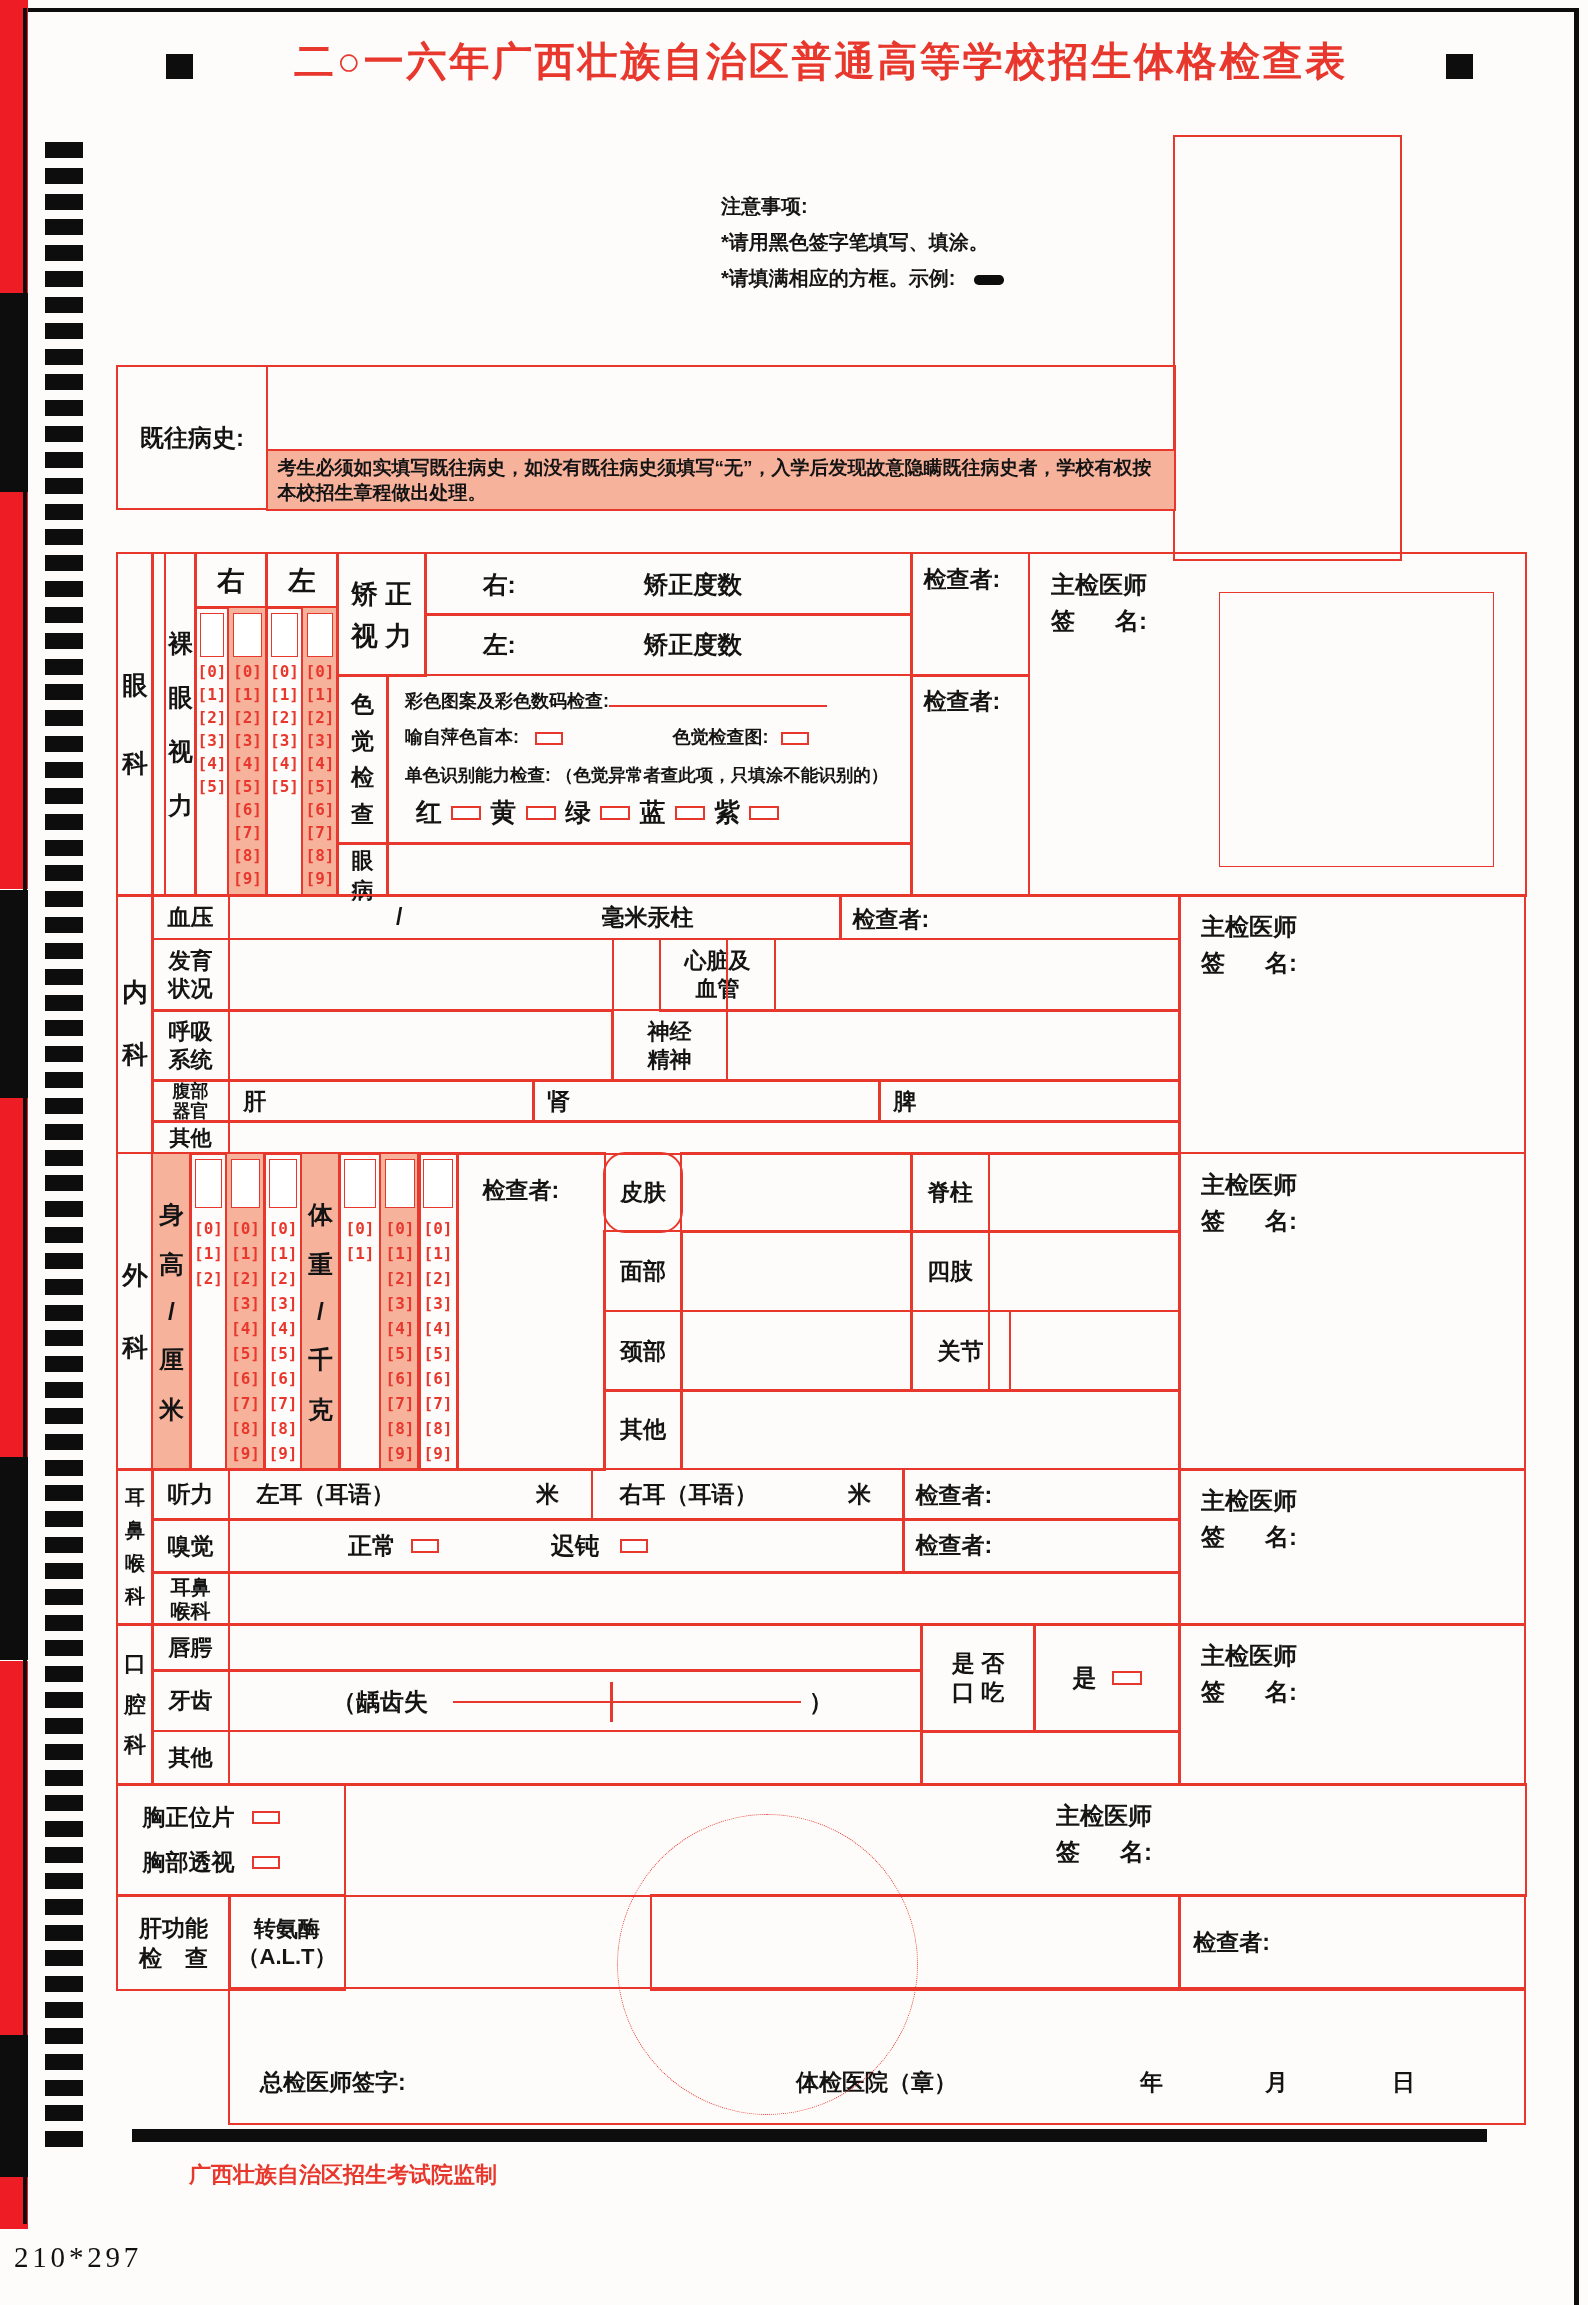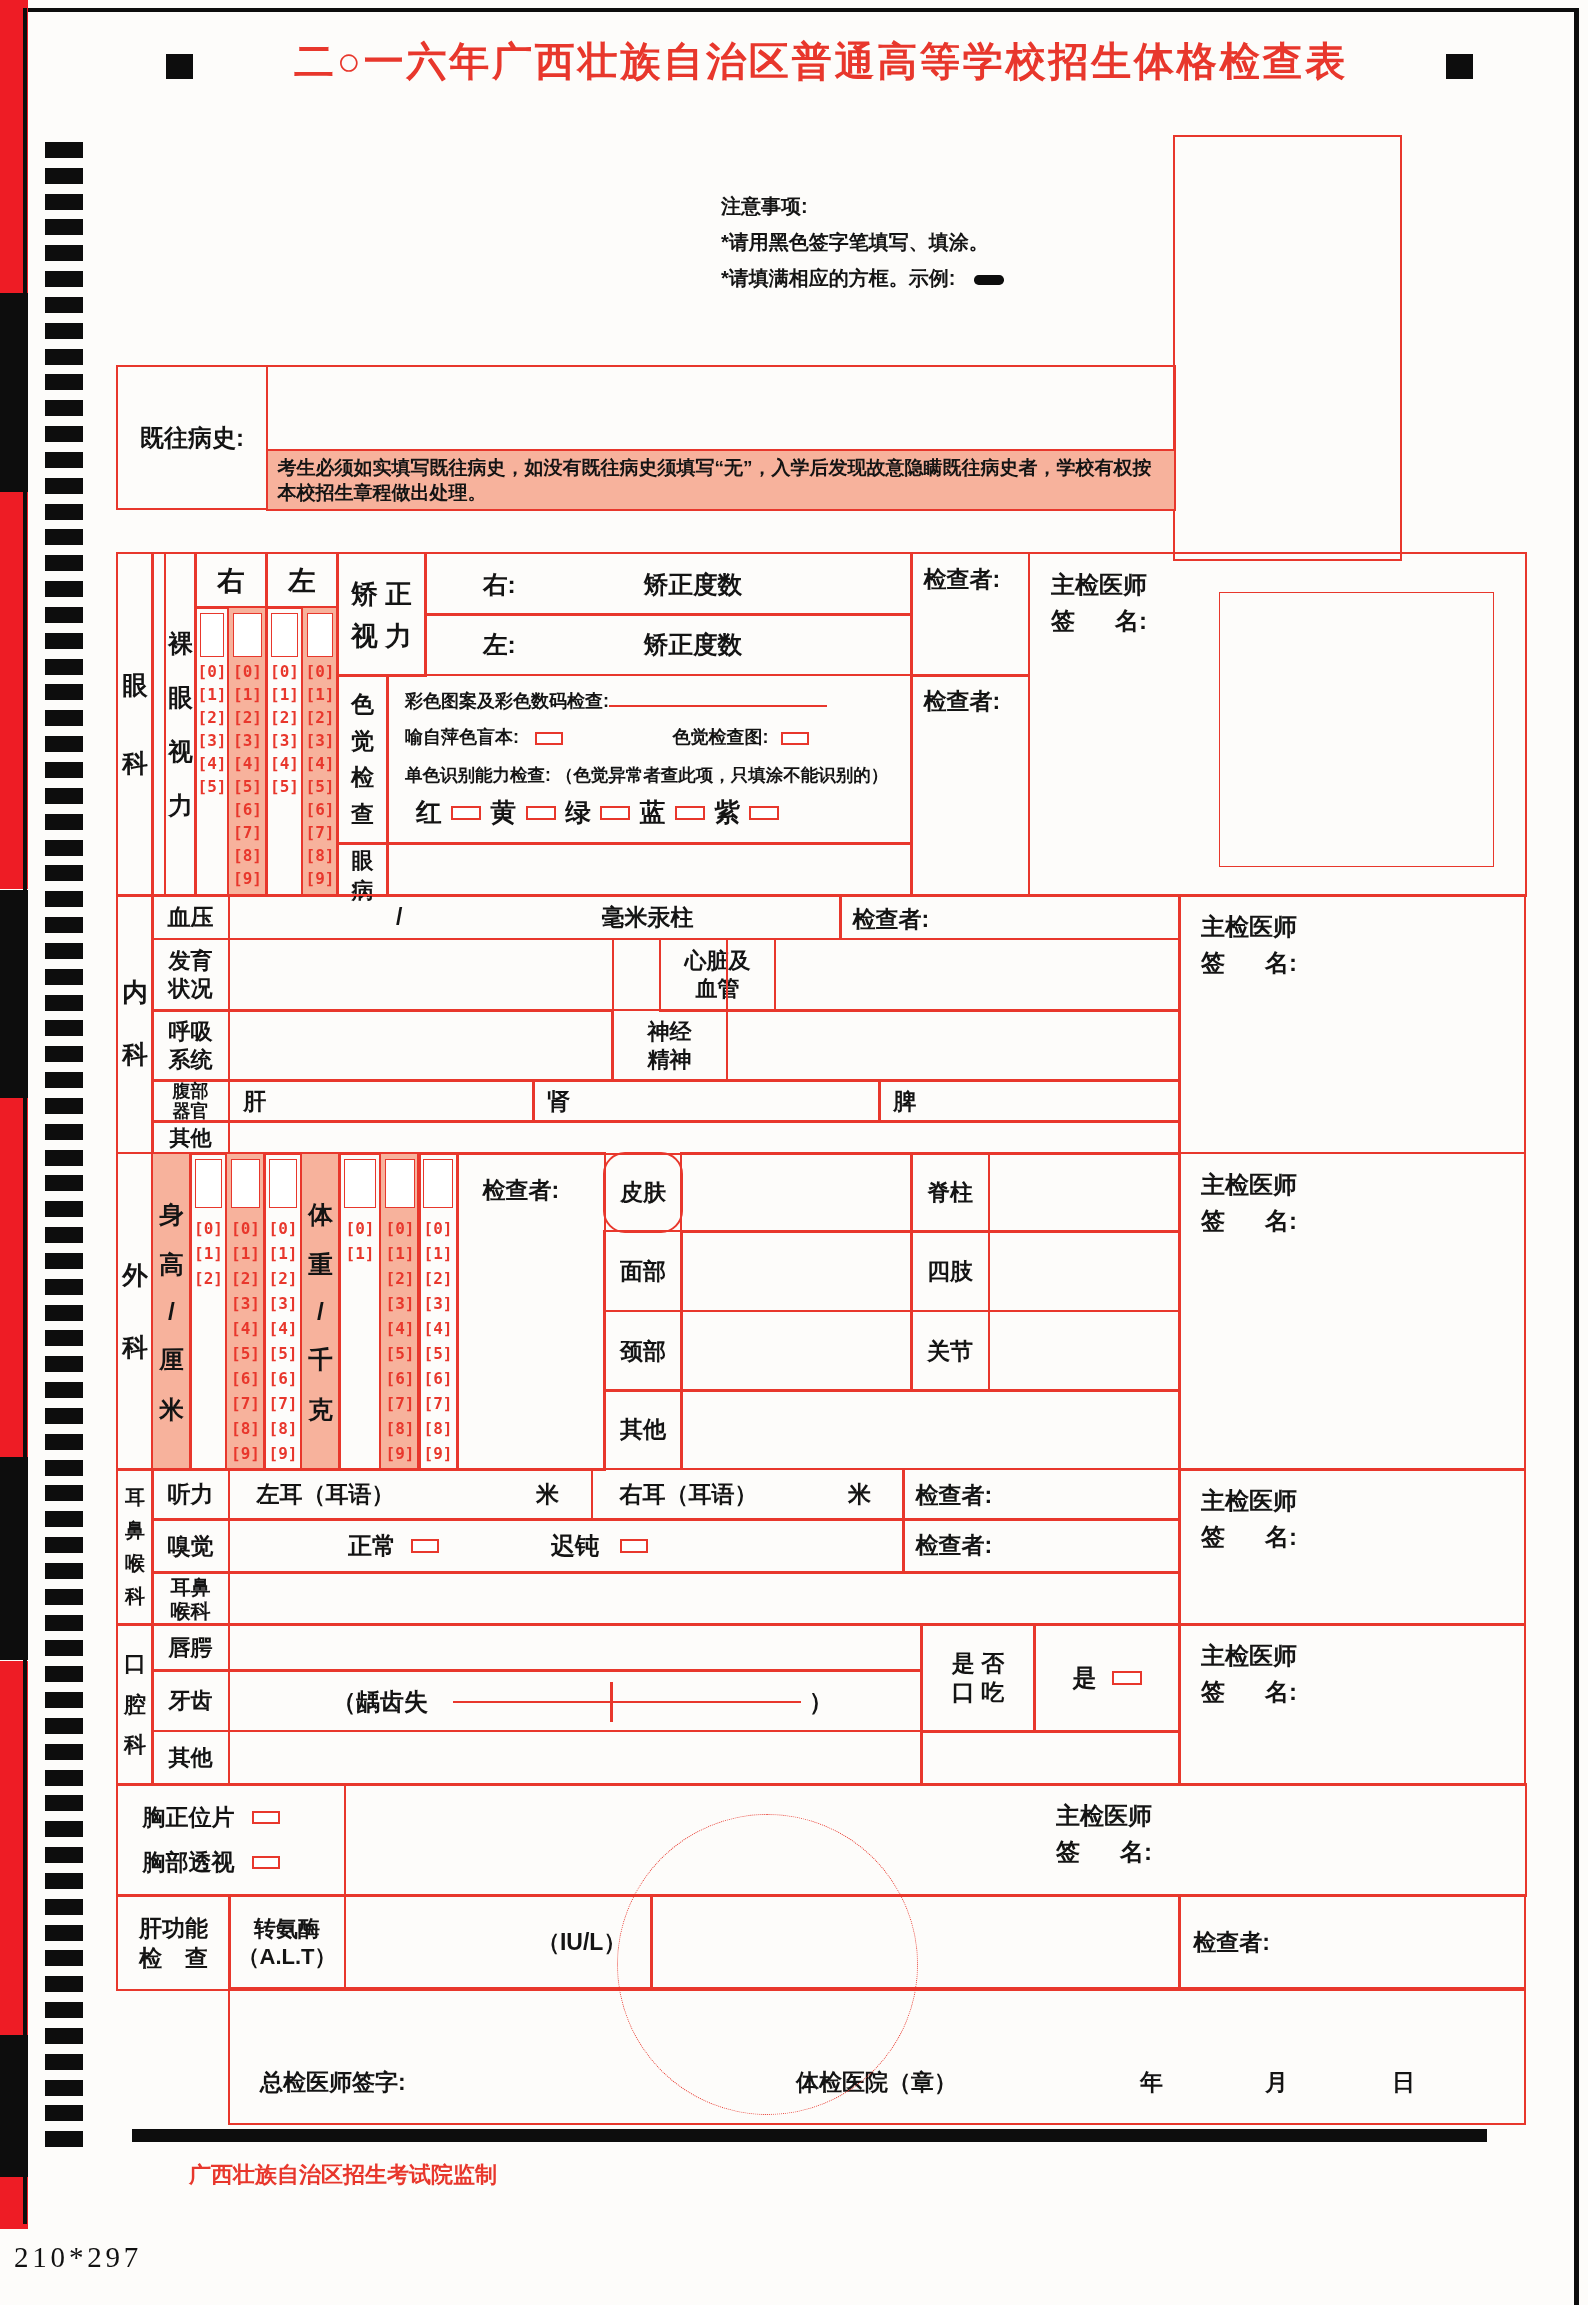--- a/index.html
+++ b/index.html
@@ -441,21 +441,21 @@
     </div>
   <div class="cell" style="left:680px;top:1230px;width:233px;height:82px;"></div>
   <div class="cell center b" style="left:910px;top:1230px;width:80px;height:82px;font-size:23px;">
       <span>四肢</span>
     </div>
   <div class="cell" style="left:988px;top:1230px;width:193px;height:82px;"></div>
   <div class="cell center b" style="left:603px;top:1310px;width:80px;height:82px;font-size:23px;">
       <span>颈部</span>
     </div>
   <div class="cell" style="left:680px;top:1310px;width:233px;height:82px;"></div>
-  <div class="cell center b" style="left:910px;top:1310px;width:80px;height:82px;font-size:23px;">
+  <div class="cell center b" style="left:910px;top:1310px;width:101px;height:82px;font-size:23px;">
       <span>关节</span>
     </div>
   <div class="cell" style="left:988px;top:1310px;width:193px;height:82px;"></div>
   <div class="cell center b" style="left:603px;top:1389px;width:80px;height:81px;font-size:23px;">
       <span>其他</span>
     </div>
   <div class="cell" style="left:680px;top:1389px;width:501px;height:81px;"></div>
   <div class="cell" style="left:1178px;top:1152px;width:348px;height:319px;">
     <div class="chief"><span>主检医师</span><br><span>签      名:</span></div>
   </div>
@@ -546,23 +546,20 @@
   </div>
   <div class="cell" style="left:344px;top:1783px;width:1183px;height:114px;">
     <div class="chief" style="position:absolute;left:689px;top:0;"><span>主检医师</span><br><span>签      名:</span></div>
   </div>
 
   <div class="cell center b" style="left:116px;top:1894px;width:115px;height:97px;font-size:23px;">
     <div style="text-align:center;line-height:30px;"><span>肝功能</span><br><span>检　查</span></div>
   </div>
   <div class="cell center b" style="left:228px;top:1894px;width:118px;height:97px;font-size:22px;">
     <div style="text-align:center;line-height:28px;"><span>转氨酶</span><br><span>（A.L.T）</span></div>
-  </div>
-  <div class="cell b" style="left:344px;top:1894px;width:309px;height:97px;display:flex;align-items:center;justify-content:flex-end;font-size:23px;padding-right:24.6px;box-sizing:border-box;">
-    <span>（IU/L）</span>
   </div>
   <div class="cell" style="left:650px;top:1894px;width:531px;height:97px;"></div>
   <div class="cell" style="left:1178px;top:1894px;width:348px;height:97px;display:flex;align-items:center;">
     <span class="b" style="font-size:23px;margin-left:13.2px;">检查者:</span>
   </div>
 
   <div class="cell" style="left:228px;top:1987px;width:1298px;height:138px;font-size:23px;">
     <span class="abs b" style="left:30px;top:78px;">总检医师签字:</span>
     <span class="abs b" style="left:566px;top:78px;">体检医院（章）</span>
     <span class="abs b" style="left:910px;top:78px;">年</span>

